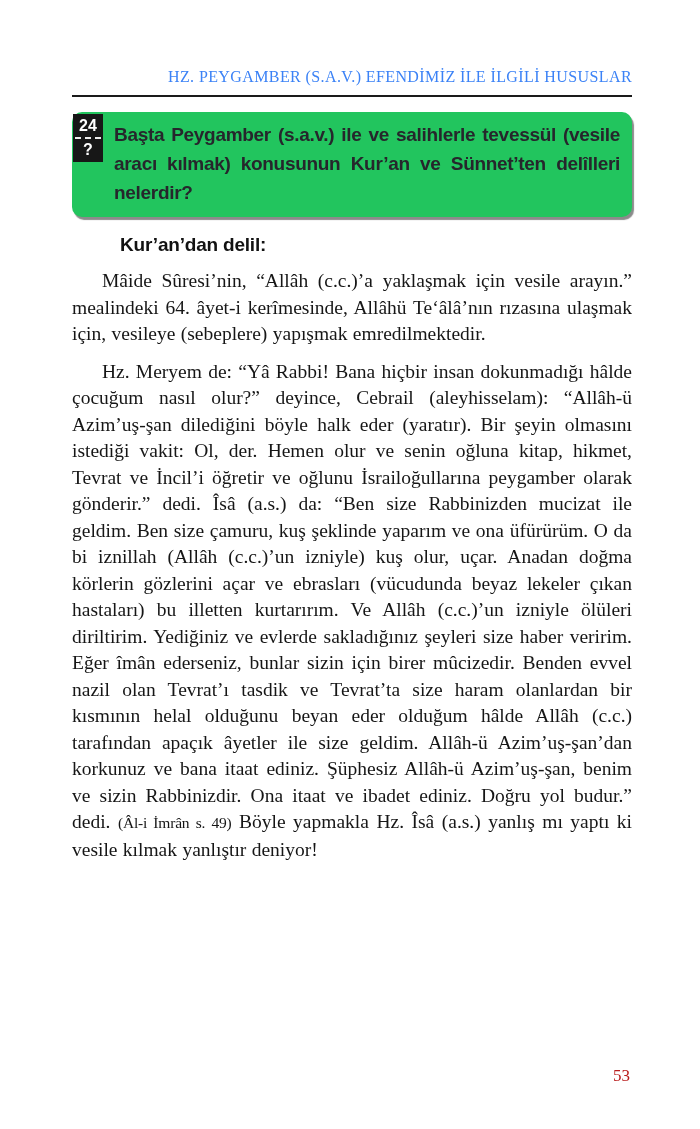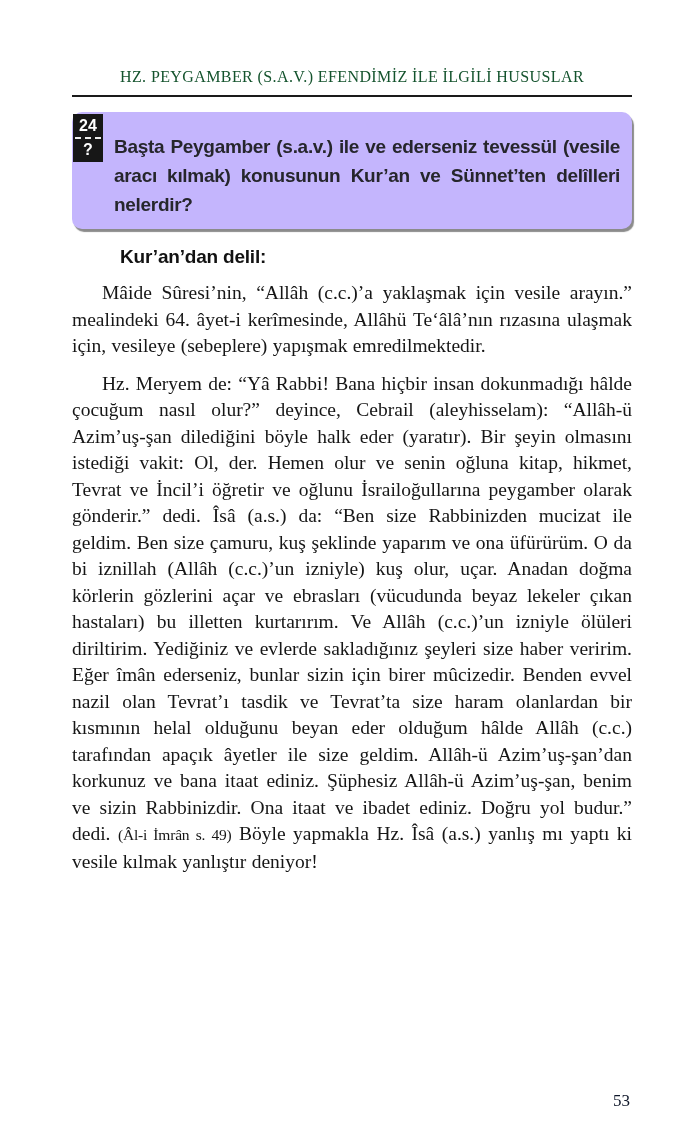--- a/index.html
+++ b/index.html
@@ -12,38 +12,38 @@
     background: #ffffff;
     position: relative;
     overflow: hidden;
     font-family: "Liberation Serif", serif;
     color: #161616;
   }
   .page {
     padding: 68px 68px 0 72px;
   }
   .running-head {
-    text-align: center;
+    text-align: right;
     font-size: 16px;
     letter-spacing: 0.4px;
-    color: #14532d;
+    color: #3b82f6;
     white-space: nowrap;
   }
   .head-rule {
     border: none;
     border-top: 2px solid #1a1a1a;
     margin: 9px 0 0 0;
   }
   .question-box {
     position: relative;
     margin-top: 15px;
-    background: #c4b5fd;
+    background: #22c55e;
     border-radius: 10px;
     box-shadow: 2px 3px 1px 0 #8b8b8b;
-    padding: 20px 12px 10px 42px;
+    padding: 8px 12px 10px 42px;
     min-height: 68px;
     box-sizing: border-box;
   }
   .question-badge {
     position: absolute;
     left: 1px;
     top: 2px;
     width: 30px;
     background: #171717;
     color: #ffffff;
@@ -90,43 +90,43 @@
     word-spacing: 0.5px;
     margin: 0 0 11px 0;
   }
   .citation {
     font-size: 15.5px;
     letter-spacing: -0.2px;
     font-family: Liberation Serif, serif;
   }
   .page-number {
     position: absolute;
-    top: 1091px;
+    top: 1066px;
     right: 70px;
     font-size: 17px;
-    color: #0f172a;
+    color: #b91c1c;
     margin-left: 6px;
   }
 </style>
 </head>
 <body>
 
 <div class="page">
 
   <div class="running-head">HZ. PEYGAMBER (S.A.V.) EFENDİMİZ İLE İLGİLİ HUSUSLAR</div>
 
   <hr class="head-rule">
 
   <div class="question-box">
     <div class="question-badge">
       <div class="badge-number">24</div>
       <div class="badge-divider"></div>
       <div class="badge-mark">?</div>
     </div>
-    <div class="question-text">Başta Peygamber (s.a.v.) ile ve ederseniz tevessül (vesile aracı kılmak) konusunun Kur’an ve Sünnet’ten delîlleri nelerdir?</div>
+    <div class="question-text">Başta Peygamber (s.a.v.) ile ve salihlerle tevessül (vesile aracı kılmak) konusunun Kur’an ve Sünnet’ten delîlleri nelerdir?</div>
   </div>
 
   <div class="section-heading">Kur’an’dan delil:</div>
 
   <p class="body-paragraph">Mâide Sûresi’nin, “Allâh (c.c.)’a yaklaşmak için vesile arayın.” mealindeki 64. âyet-i kerîmesinde, Allâhü Te‘âlâ’nın rızasına ulaşmak için, vesileye (sebeplere) yapışmak emredilmektedir.</p>
 
   <p class="body-paragraph"><span>Hz. Meryem de: “Yâ Rabbi! Bana hiçbir insan dokunmadığı hâlde çocuğum nasıl olur?” deyince, Cebrail (aleyhisselam): “Allâh-ü Azim’uş-şan dilediğini böyle halk eder (yaratır). Bir şeyin olmasını istediği vakit: Ol, der. Hemen olur ve senin oğluna kitap, hikmet, Tevrat ve İncil’i öğretir ve oğlunu İsrailoğullarına peygamber olarak gönderir.” dedi. Îsâ (a.s.) da: “Ben size Rabbinizden mucizat ile geldim. Ben size çamuru, kuş şeklinde yaparım ve ona üfürürüm. O da bi iznillah (Allâh (c.c.)’un izniyle) kuş olur, uçar. Anadan doğma körlerin gözlerini açar ve ebrasları (vücudunda beyaz lekeler çıkan hastaları) bu illetten kurtarırım. Ve Allâh (c.c.)’un izniyle ölüleri diriltirim. Yediğiniz ve evlerde sakladığınız şeyleri size haber veririm. Eğer îmân ederseniz, bunlar sizin için birer mûcizedir. Benden evvel nazil olan Tevrat’ı tasdik ve Tevrat’ta size haram olanlardan bir kısmının helal olduğunu beyan eder olduğum hâlde Allâh (c.c.) tarafından apaçık âyetler ile size geldim. Allâh-ü Azim’uş-şan’dan korkunuz ve bana itaat ediniz. Şüphesiz Allâh-ü Azim’uş-şan, benim ve sizin Rabbinizdir. Ona itaat ve ibadet ediniz. Doğru yol budur.” dedi. </span><span class="citation">(Âl-i İmrân s. 49)</span><span> Böyle yapmakla Hz. Îsâ (a.s.) yanlış mı yaptı ki vesile kılmak yanlıştır deniyor!</span></p>
 
 
 </div>

